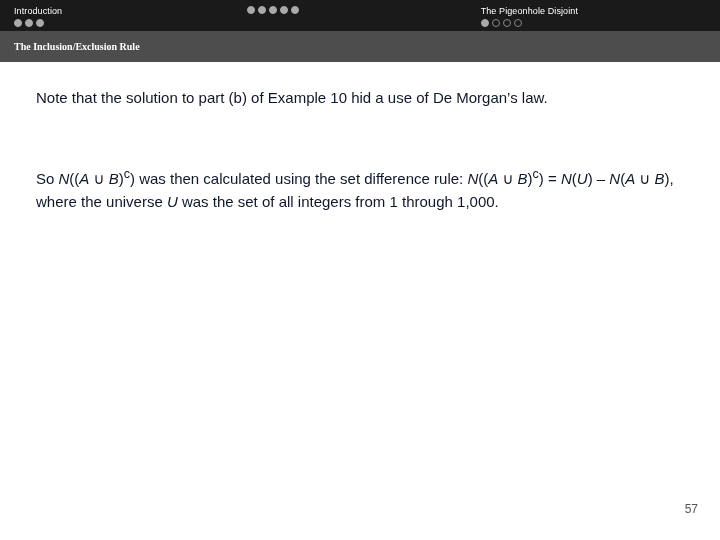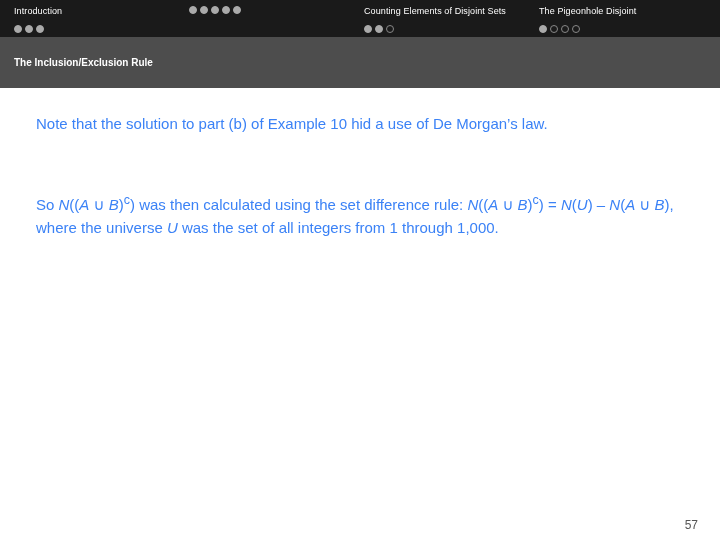--- a/index.html
+++ b/index.html
@@ -28,21 +28,21 @@
       align-items: flex-start;
       flex: 1;
       padding: 0 4px;
     }
 
     .nav-section-title {
       color: #ffffff;
       font-size: 9px;
       font-weight: normal;
       white-space: nowrap;
-      margin-bottom: 9px;
+      margin-bottom: 3px;
       letter-spacing: 0.1px;
     }
 
     .nav-dots {
       display: flex;
       flex-direction: row;
       gap: 3px;
     }
 
     .dot {
@@ -57,45 +57,46 @@
       background: #aaa;
       border-color: #aaa;
     }
 
     
     .section-bar {
       background: #4d4d4d;
       color: #ffffff;
       font-size: 10px;
       font-weight: bold;
-      padding: 20px 14px;
+      padding: 10px 14px;
       width: 100%;
+      font-family: Liberation Serif, serif;
     }
 
     
     .content {
       padding: 24px 36px 18px 36px;
       font-size: 15px;
       line-height: 1.55;
-      color: #3b82f6;
+      color: #0f172a;
       width: 100%;
     }
 
     .content p {
       margin-bottom: 16px;
     }
 
     .content p:last-child {
       margin-bottom: 16px;
     }
 
     
     .page-number {
       position: absolute;
-      bottom: 8px;
+      bottom: 24px;
       right: 22px;
       font-size: 12px;
       color: #555;
     }
   </style>
 </head>
 <body>
 
 <div class="nav-bar">
 
@@ -111,28 +112,20 @@
   <div class="nav-section">
     <div class="nav-dots">
       <div class="dot filled"></div>
       <div class="dot filled"></div>
       <div class="dot filled"></div>
       <div class="dot filled"></div>
       <div class="dot filled"></div>
     </div>
   </div>
 
-  <div class="nav-section">
-    <span class="nav-section-title">Counting Elements of Disjoint Sets</span>
-    <div class="nav-dots">
-      <div class="dot filled"></div>
-      <div class="dot filled"></div>
-      <div class="dot"></div>
-    </div>
-  </div>
 
   <div class="nav-section">
     <span class="nav-section-title">The Pigeonhole Disjoint</span>
     <div class="nav-dots">
       <div class="dot filled"></div>
       <div class="dot"></div>
       <div class="dot"></div>
       <div class="dot"></div>
     </div>
   </div>

